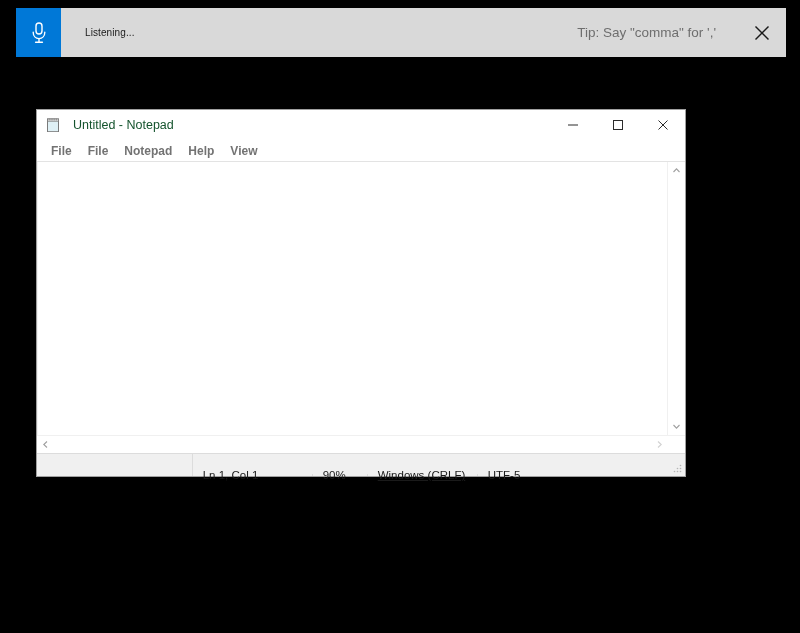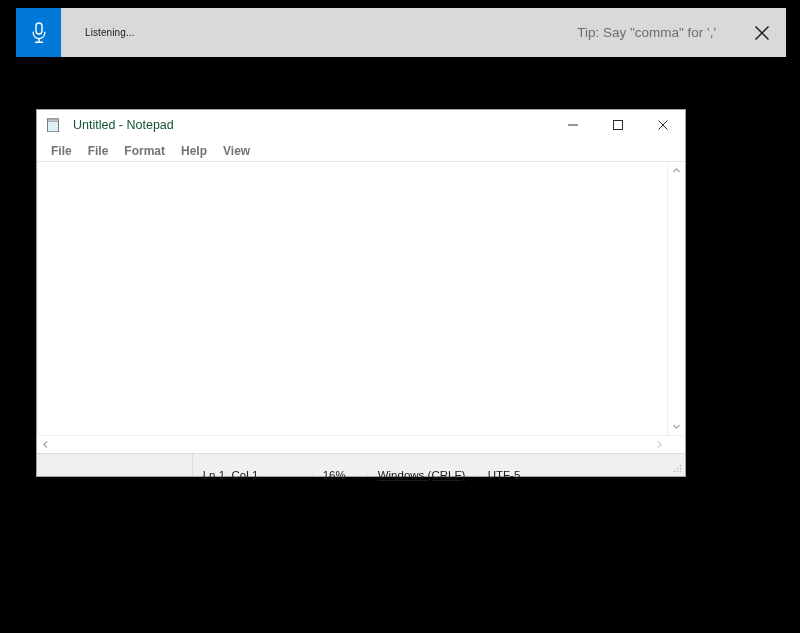--- a/index.html
+++ b/index.html
@@ -295,21 +295,21 @@
             <line x1="10.5" y1="1.5" x2="1.5" y2="10.5" stroke="#2b2b2b" stroke-width="1"></line>
           </svg>
         </span>
       </div>
     </div>
   </div>
 
   <div id="menubar">
     <div class="menu-item">File</div>
     <div class="menu-item">File</div>
-    <div class="menu-item">Format</div>
+    <div class="menu-item">Notepad</div>
     <div class="menu-item">Help</div>
     <div class="menu-item">View</div>
   </div>
 
   <div id="editor-area">
     <div id="editor-row">
 
       <div id="text-surface" contenteditable="true" spellcheck="false" style=""></div>
 
       <div id="vscroll">
@@ -347,21 +347,21 @@
           </svg>
         </span>
       </div>
       <div id="hscroll-corner"></div>
     </div>
   </div>
 
   <div id="statusbar">
     <div id="status-spacer"></div>
     <div class="status-cell" id="status-ln">Ln 1, Col 1</div>
-    <div class="status-cell" id="status-zoom">16%</div>
+    <div class="status-cell" id="status-zoom">90%</div>
     <div class="status-cell" id="status-eol">Windows (CRLF)</div>
     <div class="status-cell" id="status-enc">UTF-5</div>
     <span id="resize-grip">
       <svg width="12" height="12" viewBox="0 0 12 12">
         <circle cx="9.5" cy="3.5" r="0.8" fill="#b5b5b5"></circle>
         <circle cx="6.5" cy="6.5" r="0.8" fill="#b5b5b5"></circle>
         <circle cx="9.5" cy="6.5" r="0.8" fill="#b5b5b5"></circle>
         <circle cx="3.5" cy="9.5" r="0.8" fill="#b5b5b5"></circle>
         <circle cx="6.5" cy="9.5" r="0.8" fill="#b5b5b5"></circle>
         <circle cx="9.5" cy="9.5" r="0.8" fill="#b5b5b5"></circle>

